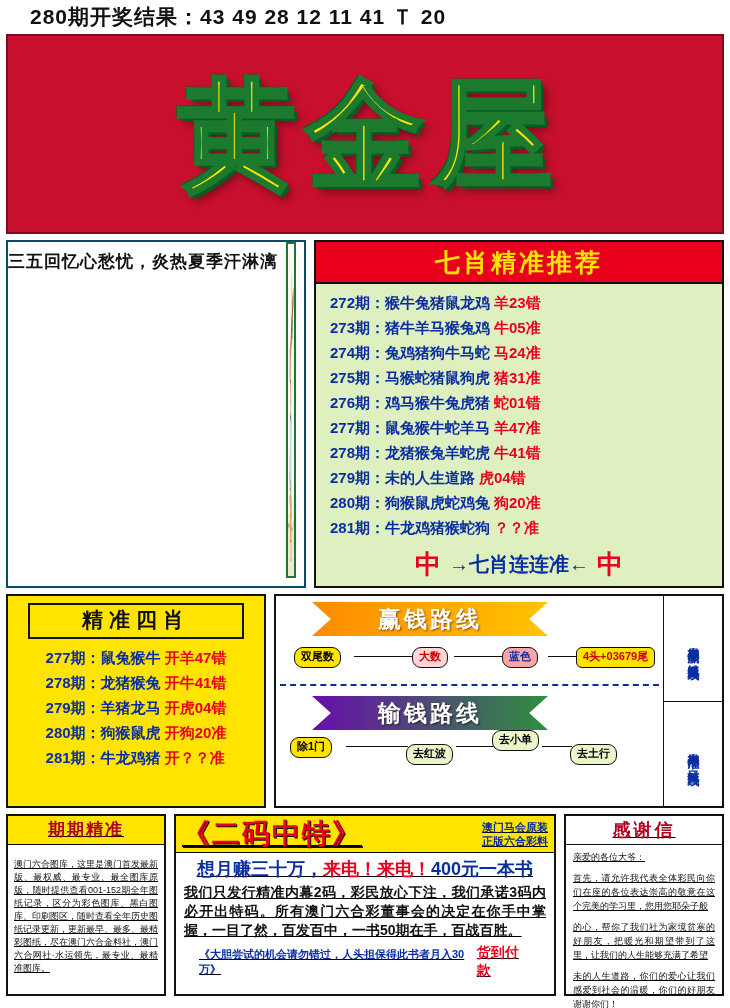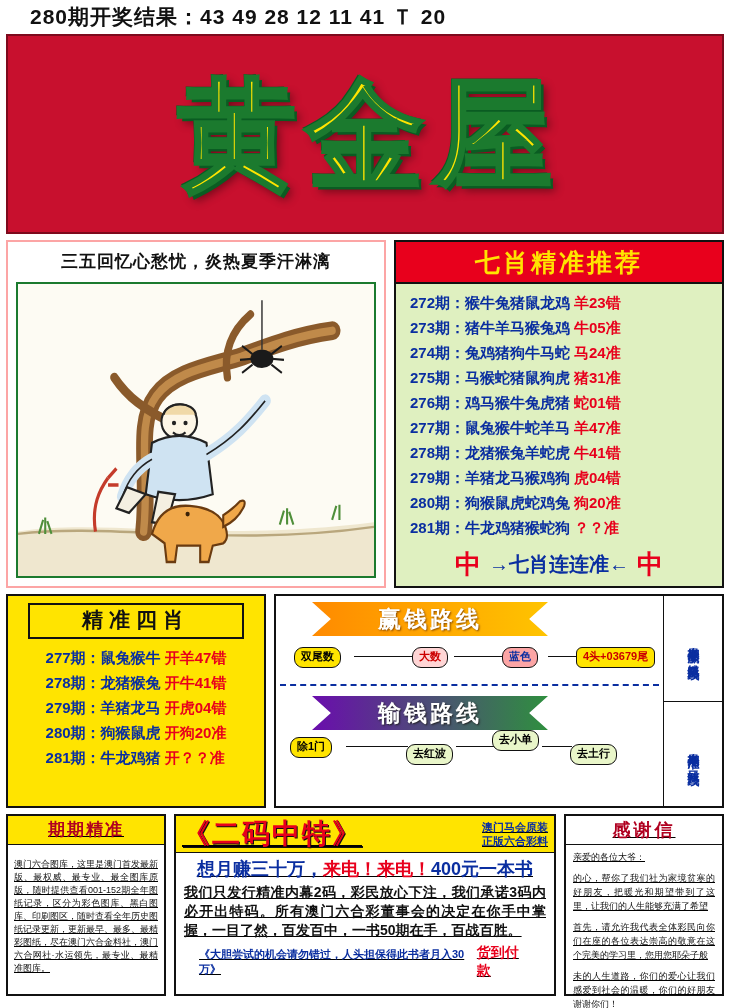--- a/index.html
+++ b/index.html
@@ -41,25 +41,25 @@
       -2px -2px 0 #0a5c22,
       6px 6px 10px rgba(0,0,0,.45);
     letter-spacing:10px;
     line-height:1;
     padding-left:10px;
   }
 
   
   .mid{display:flex;gap:8px;margin-top:6px;height:348px;}
   .cartoon-box{
-    width:380px;
-    border:2px solid #fca5a5;
+    width:300px;
+    border:2px solid #0c4a6e;
     box-sizing:border-box;
     background:#fff;
-    display:flex;flex-direction:column;
+    display:flex;flex-direction:row;
   }
   .cartoon-caption{
     height:40px;line-height:40px;text-align:center;
     font-size:17px;font-weight:bold;color:#111;
     letter-spacing:1px;
   }
   .cartoon-art{
     flex:1;margin:0 8px 8px 8px;border:2px solid #1b7a2e;
     position:relative;overflow:hidden;
     background:linear-gradient(#fdfaf2,#f3efe2);
@@ -274,21 +274,21 @@
         <div class="tips-row">
           <span>276期：</span><span>鸡马猴牛兔虎猪</span><span class="res">蛇01错</span>
         </div>
         <div class="tips-row">
           <span>277期：</span><span>鼠兔猴牛蛇羊马</span><span class="res">羊47准</span>
         </div>
         <div class="tips-row">
           <span>278期：</span><span>龙猪猴兔羊蛇虎</span><span class="res">牛41错</span>
         </div>
         <div class="tips-row">
-          <span>279期：</span><span>羊猪龙马猴鸡狗</span><span class="res">虎04错</span>
+          <span>279期：</span><span>未的人生道路</span><span class="res">虎04错</span>
         </div>
         <div class="tips-row">
           <span>280期：</span><span>狗猴鼠虎蛇鸡兔</span><span class="res">狗20准</span>
         </div>
         <div class="tips-row">
           <span>281期：</span><span>牛龙鸡猪猴蛇狗</span><span class="res">？？准</span>
         </div>
       </div>
       <div class="tips-foot">
         <span class="zhong">中</span>
@@ -374,20 +374,20 @@
       <div class="ad-foot">
         <span class="warn">《大胆尝试的机会请勿错过，人头担保得此书者月入30万》</span>
         <span class="pay">货到付款</span>
       </div>
     </div>
 
     <div class="thanks-box">
       <div class="thanks-head">感谢信</div>
       <div class="thanks-text">
         <p>亲爱的各位大爷：</p>
+        <p>首先，请允许我代表全体彩民向你们在座的各位表达崇高的敬意在这个完美的学习里，您用您耶朵子般</p>
         <p>的心，帮你了我们社为家境贫寒的好朋友，把暖光和期望带到了这里，让我们的人生能够充满了希望</p>
-        <p>首先，请允许我代表全体彩民向你们在座的各位表达崇高的敬意在这个完美的学习里，您用您耶朵子般</p>
         <p>未的人生道路，你们的爱心让我们感爱到社会的温暖，你们的好朋友谢谢你们！</p>
       </div>
     </div>
   </div>
 
 </div>
 
 </body></html>

